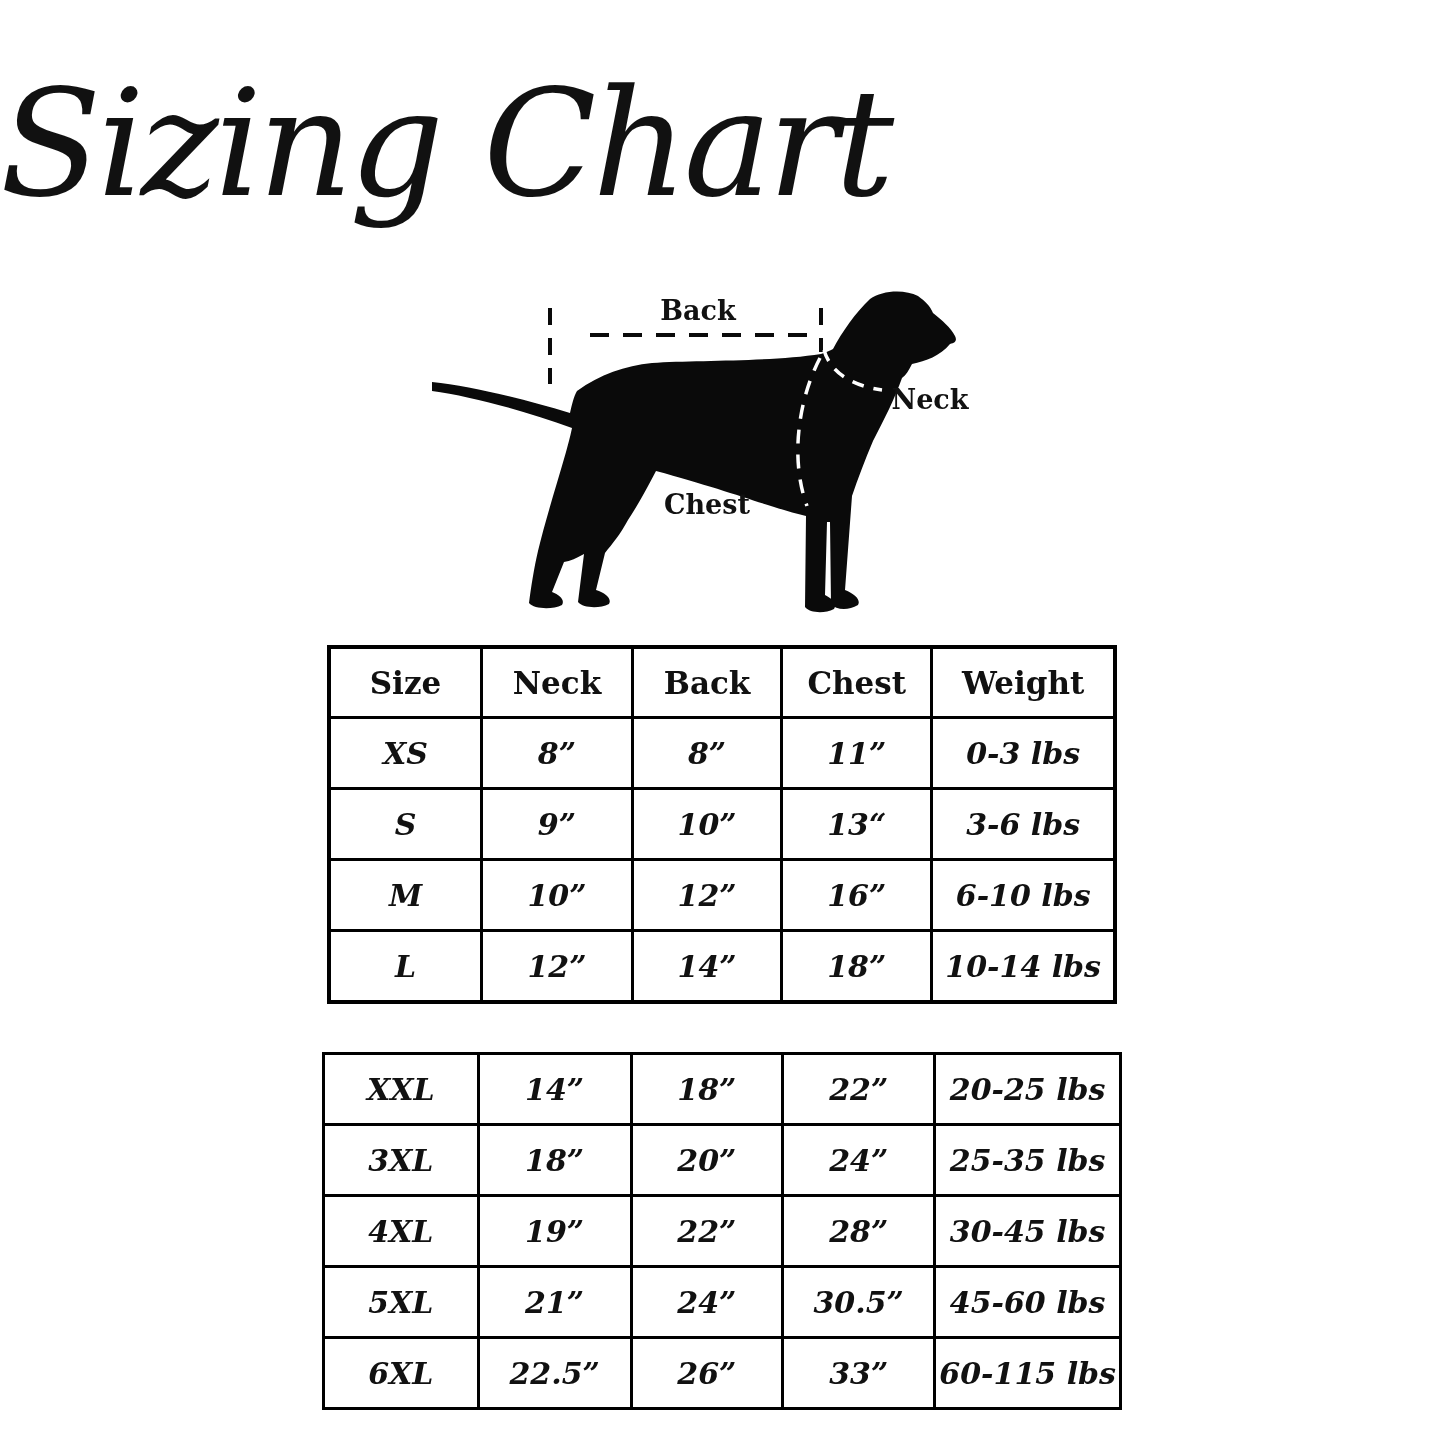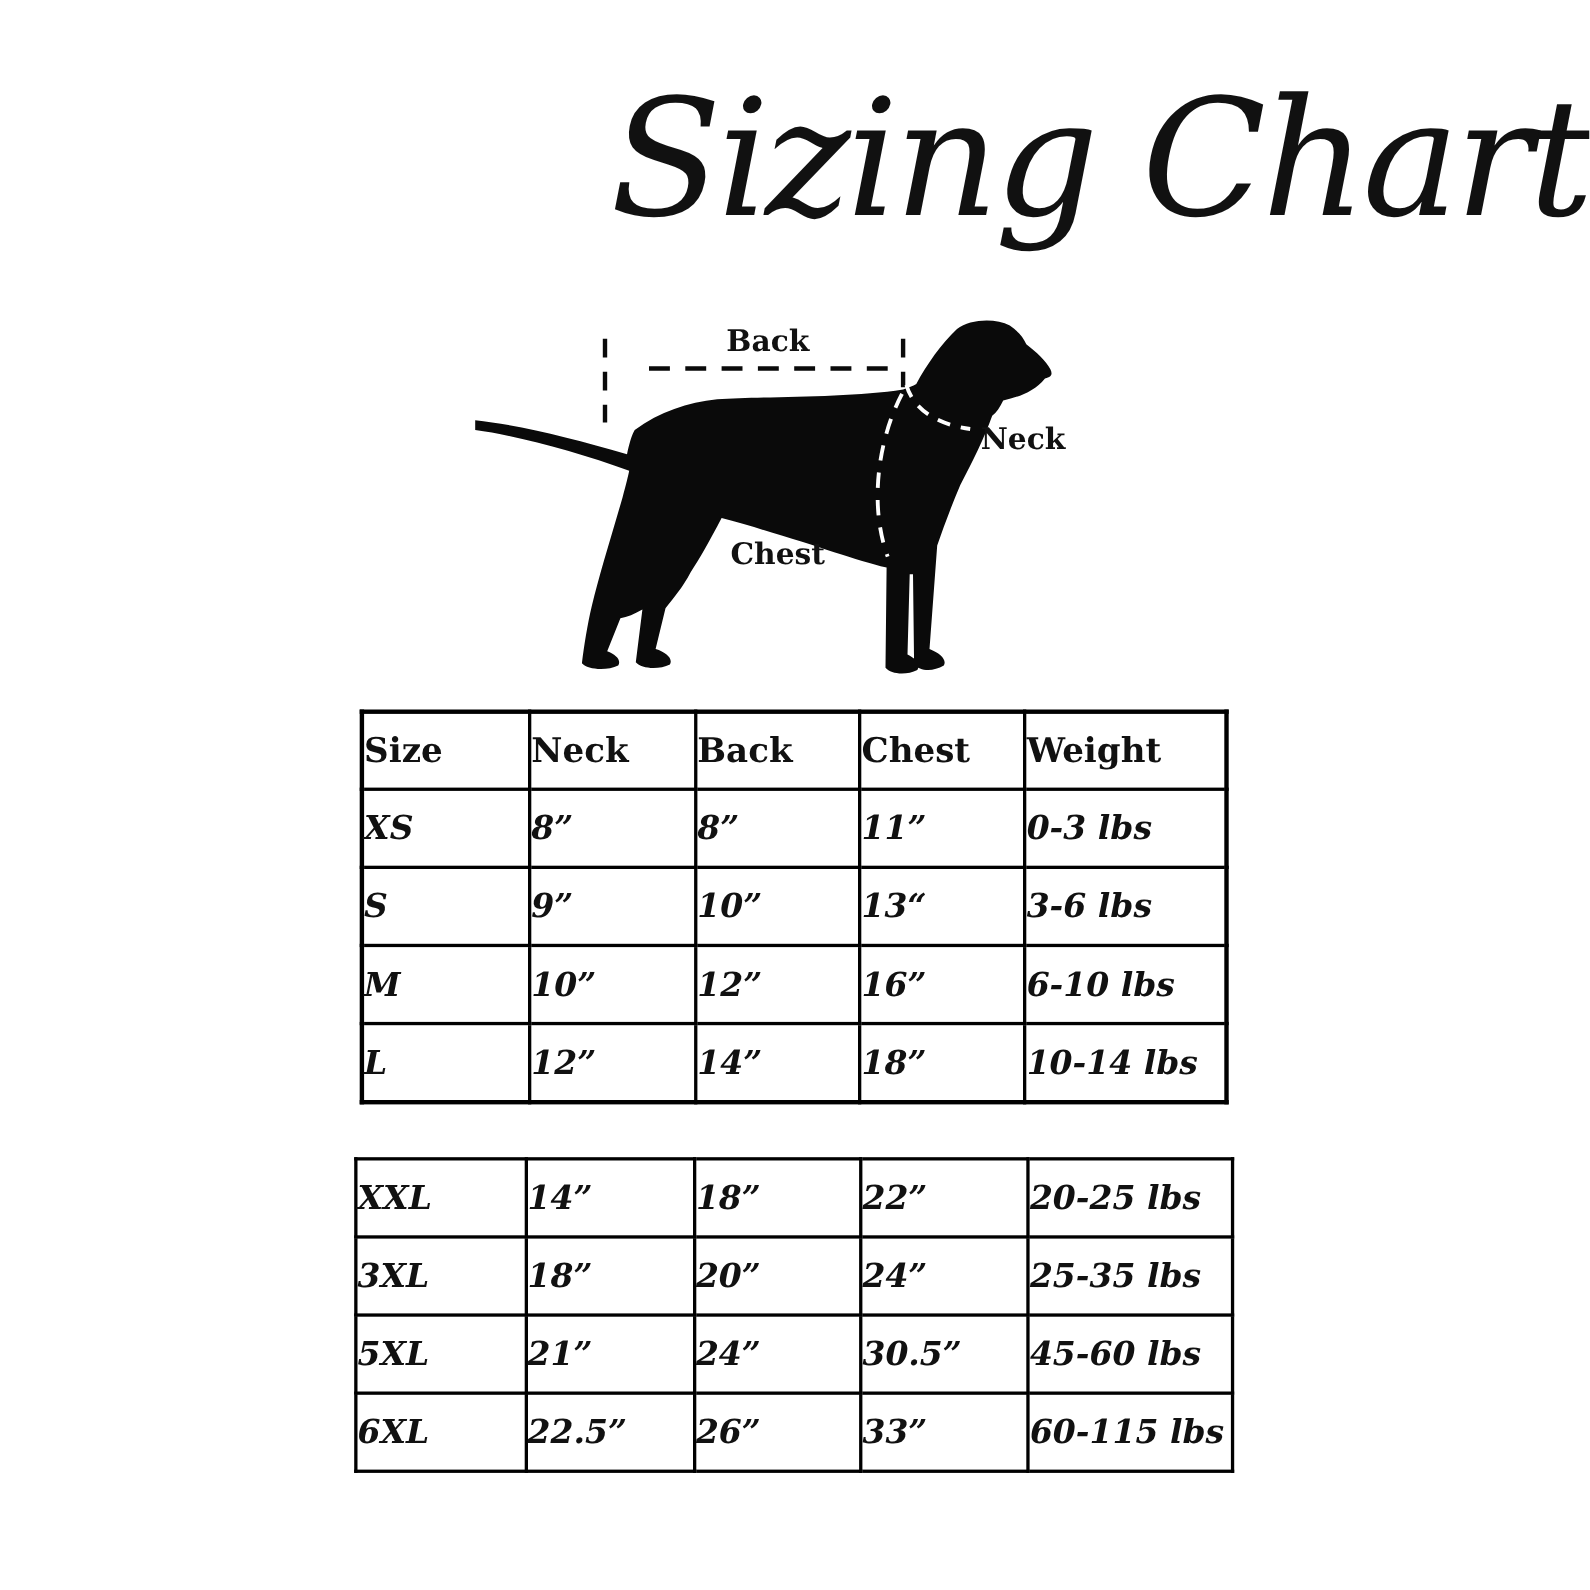--- a/index.html
+++ b/index.html
@@ -17,21 +17,21 @@
     color: #000000;
   }
 
   
   .page-title {
     position: absolute;
     top: 48px;
     left: 0;
     right: 0;
     height: 230px;
-    text-align: right;
+    text-align: left;
     font-style: italic;
     font-weight: 400;
     font-size: 148px;
     letter-spacing: -4px;
     line-height: 1.3;
     color: #111111;
     white-space: nowrap;
   }
 
   
@@ -75,21 +75,21 @@
     width: 790px;
   }
   table.sizing-table.lower {
     left: 322px;
     top: 1052px;
     width: 800px;
   }
   table.sizing-table th,
   table.sizing-table td {
     border: 3px solid #000000;
-    text-align: left;
+    text-align: center;
     vertical-align: middle;
     padding: 0;
     font-weight: 700;
     color: #111111;
     background: #ffffff;
   }
   table.sizing-table.upper { border: 4px solid #000000; }
   table.sizing-table.lower { border: 1px solid #0ea5e9; }
   table.sizing-table th {
     height: 67px;
@@ -236,20 +236,27 @@
         <td>20-25 lbs</td>
       </tr>
       <tr>
         <td>3XL</td>
         <td>18”</td>
         <td>20”</td>
         <td>24”</td>
         <td>25-35 lbs</td>
       </tr>
       <tr>
+        <td>4XL</td>
+        <td>19”</td>
+        <td>22”</td>
+        <td>28”</td>
+        <td>30-45 lbs</td>
+      </tr>
+      <tr>
         <td>5XL</td>
         <td>21”</td>
         <td>24”</td>
         <td>30.5”</td>
         <td>45-60 lbs</td>
       </tr>
       <tr>
         <td>6XL</td>
         <td>22.5”</td>
         <td>26”</td>

